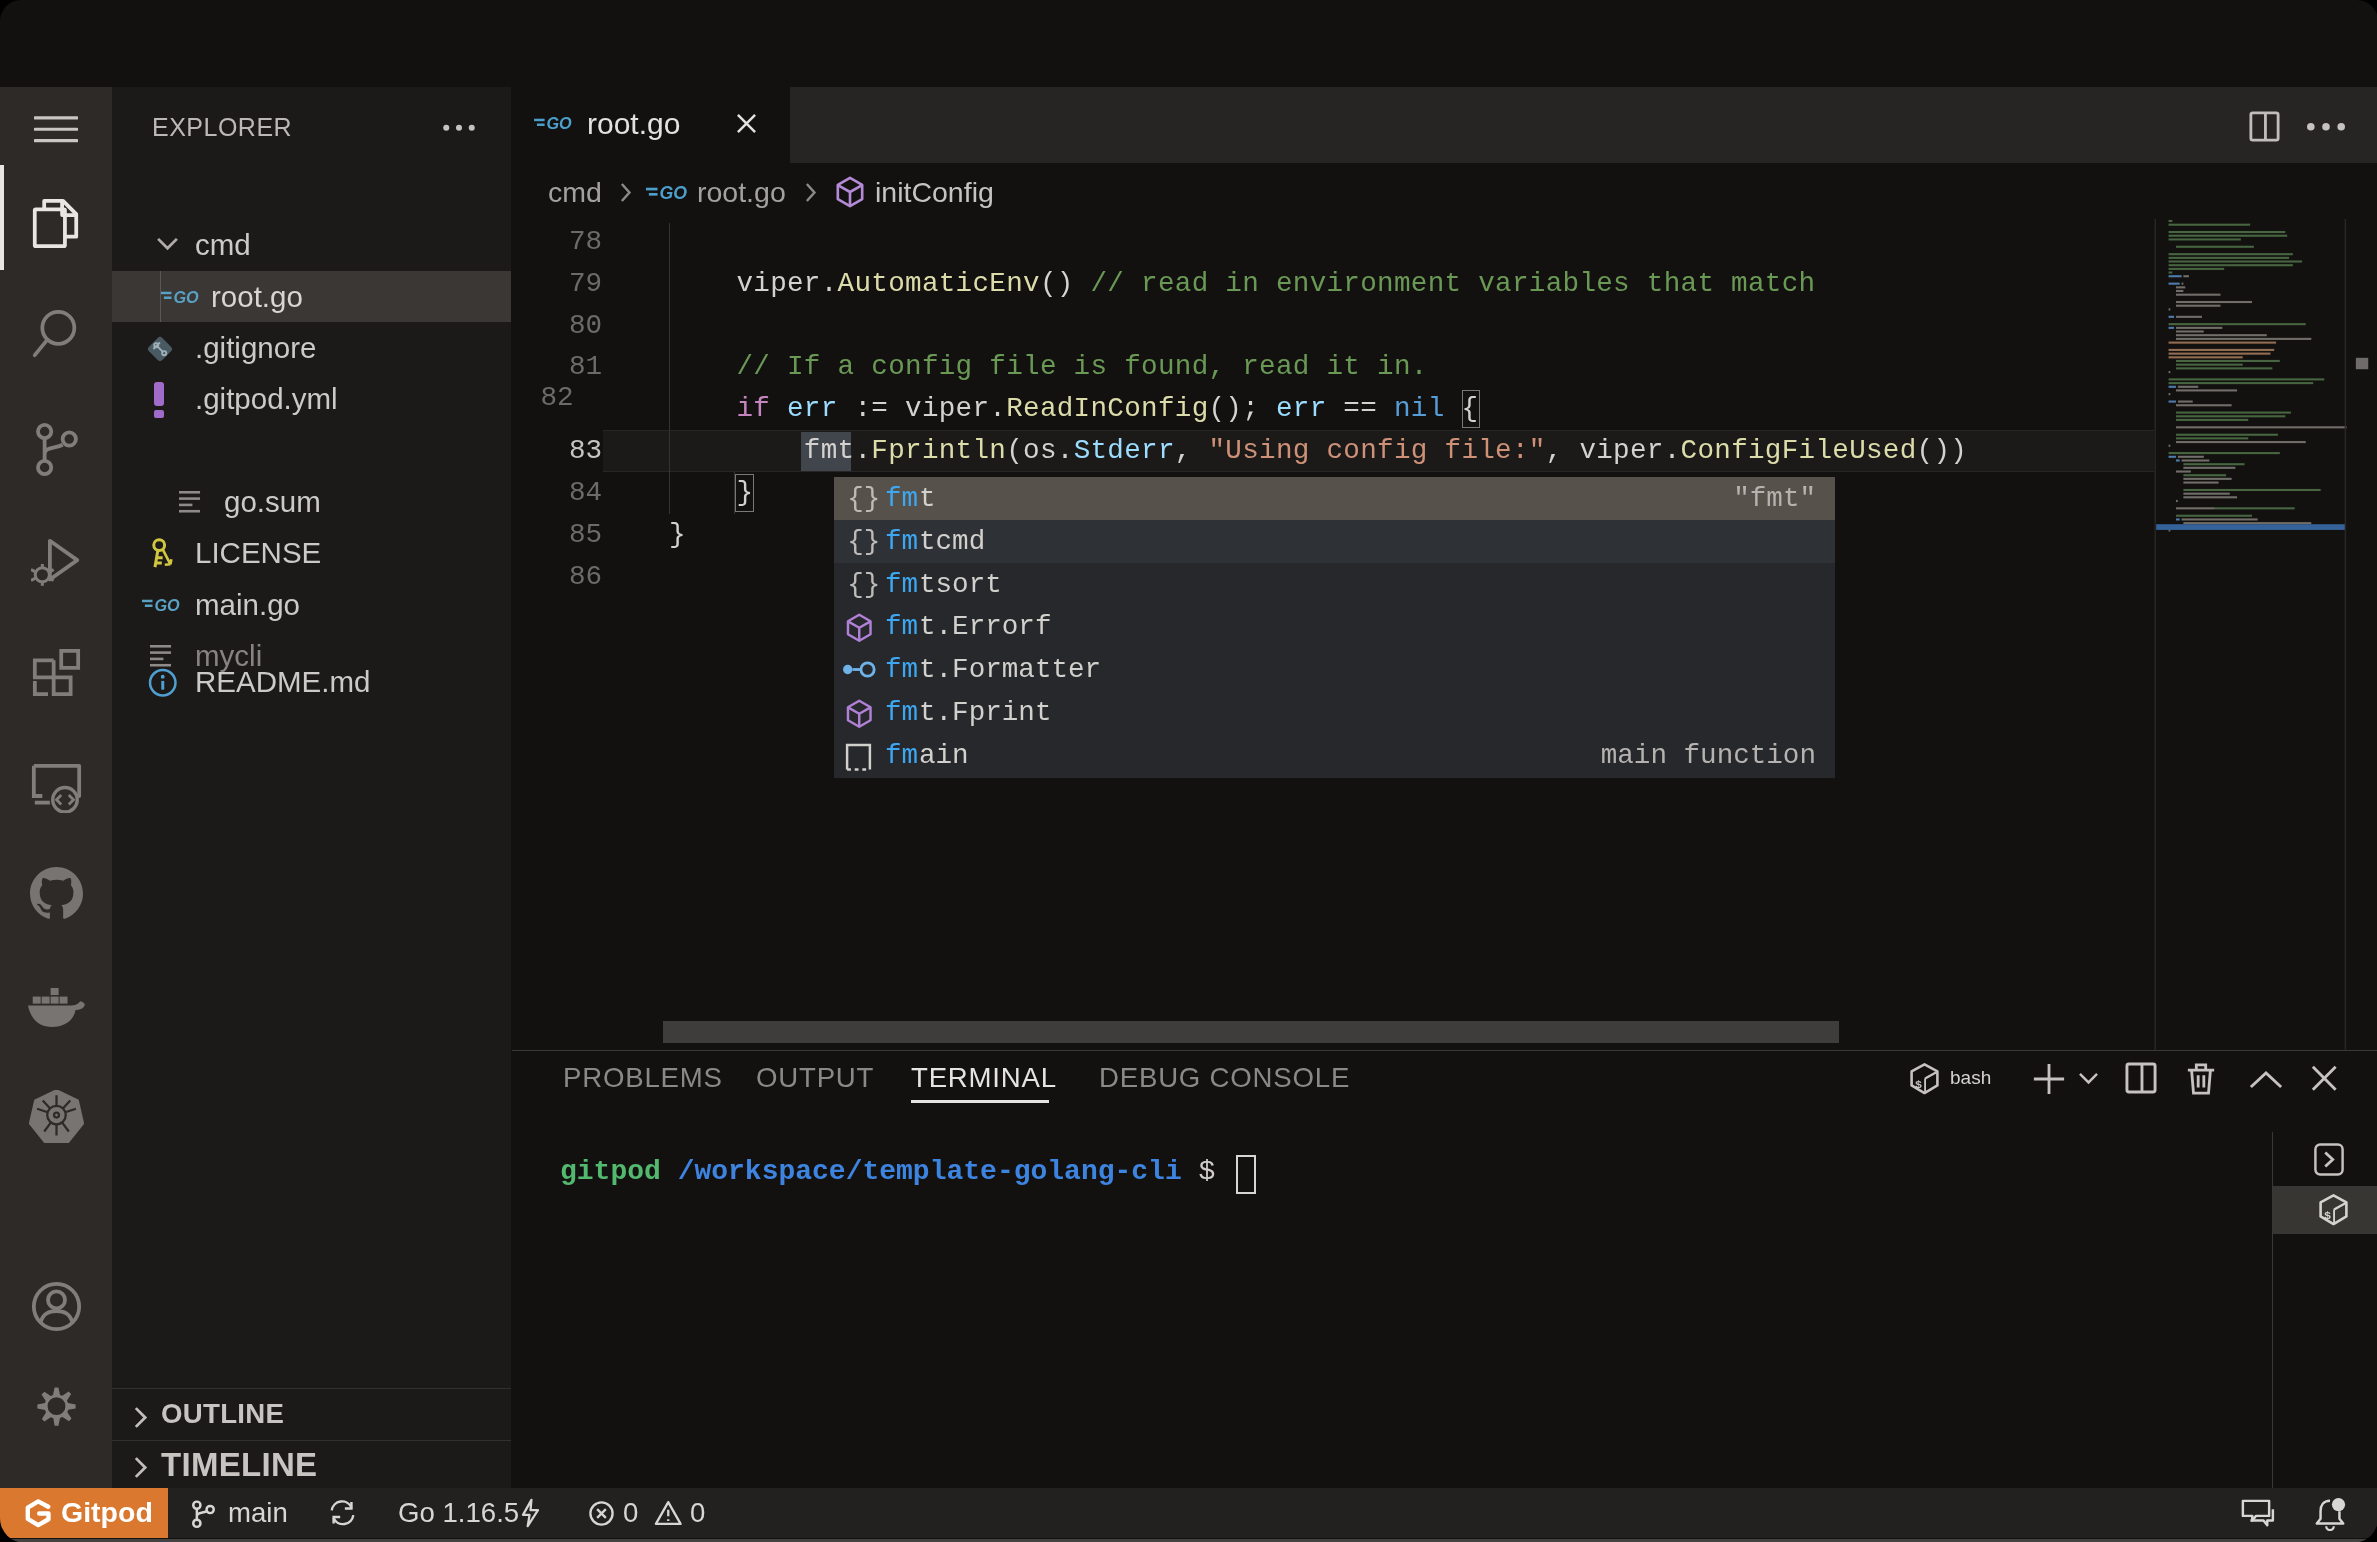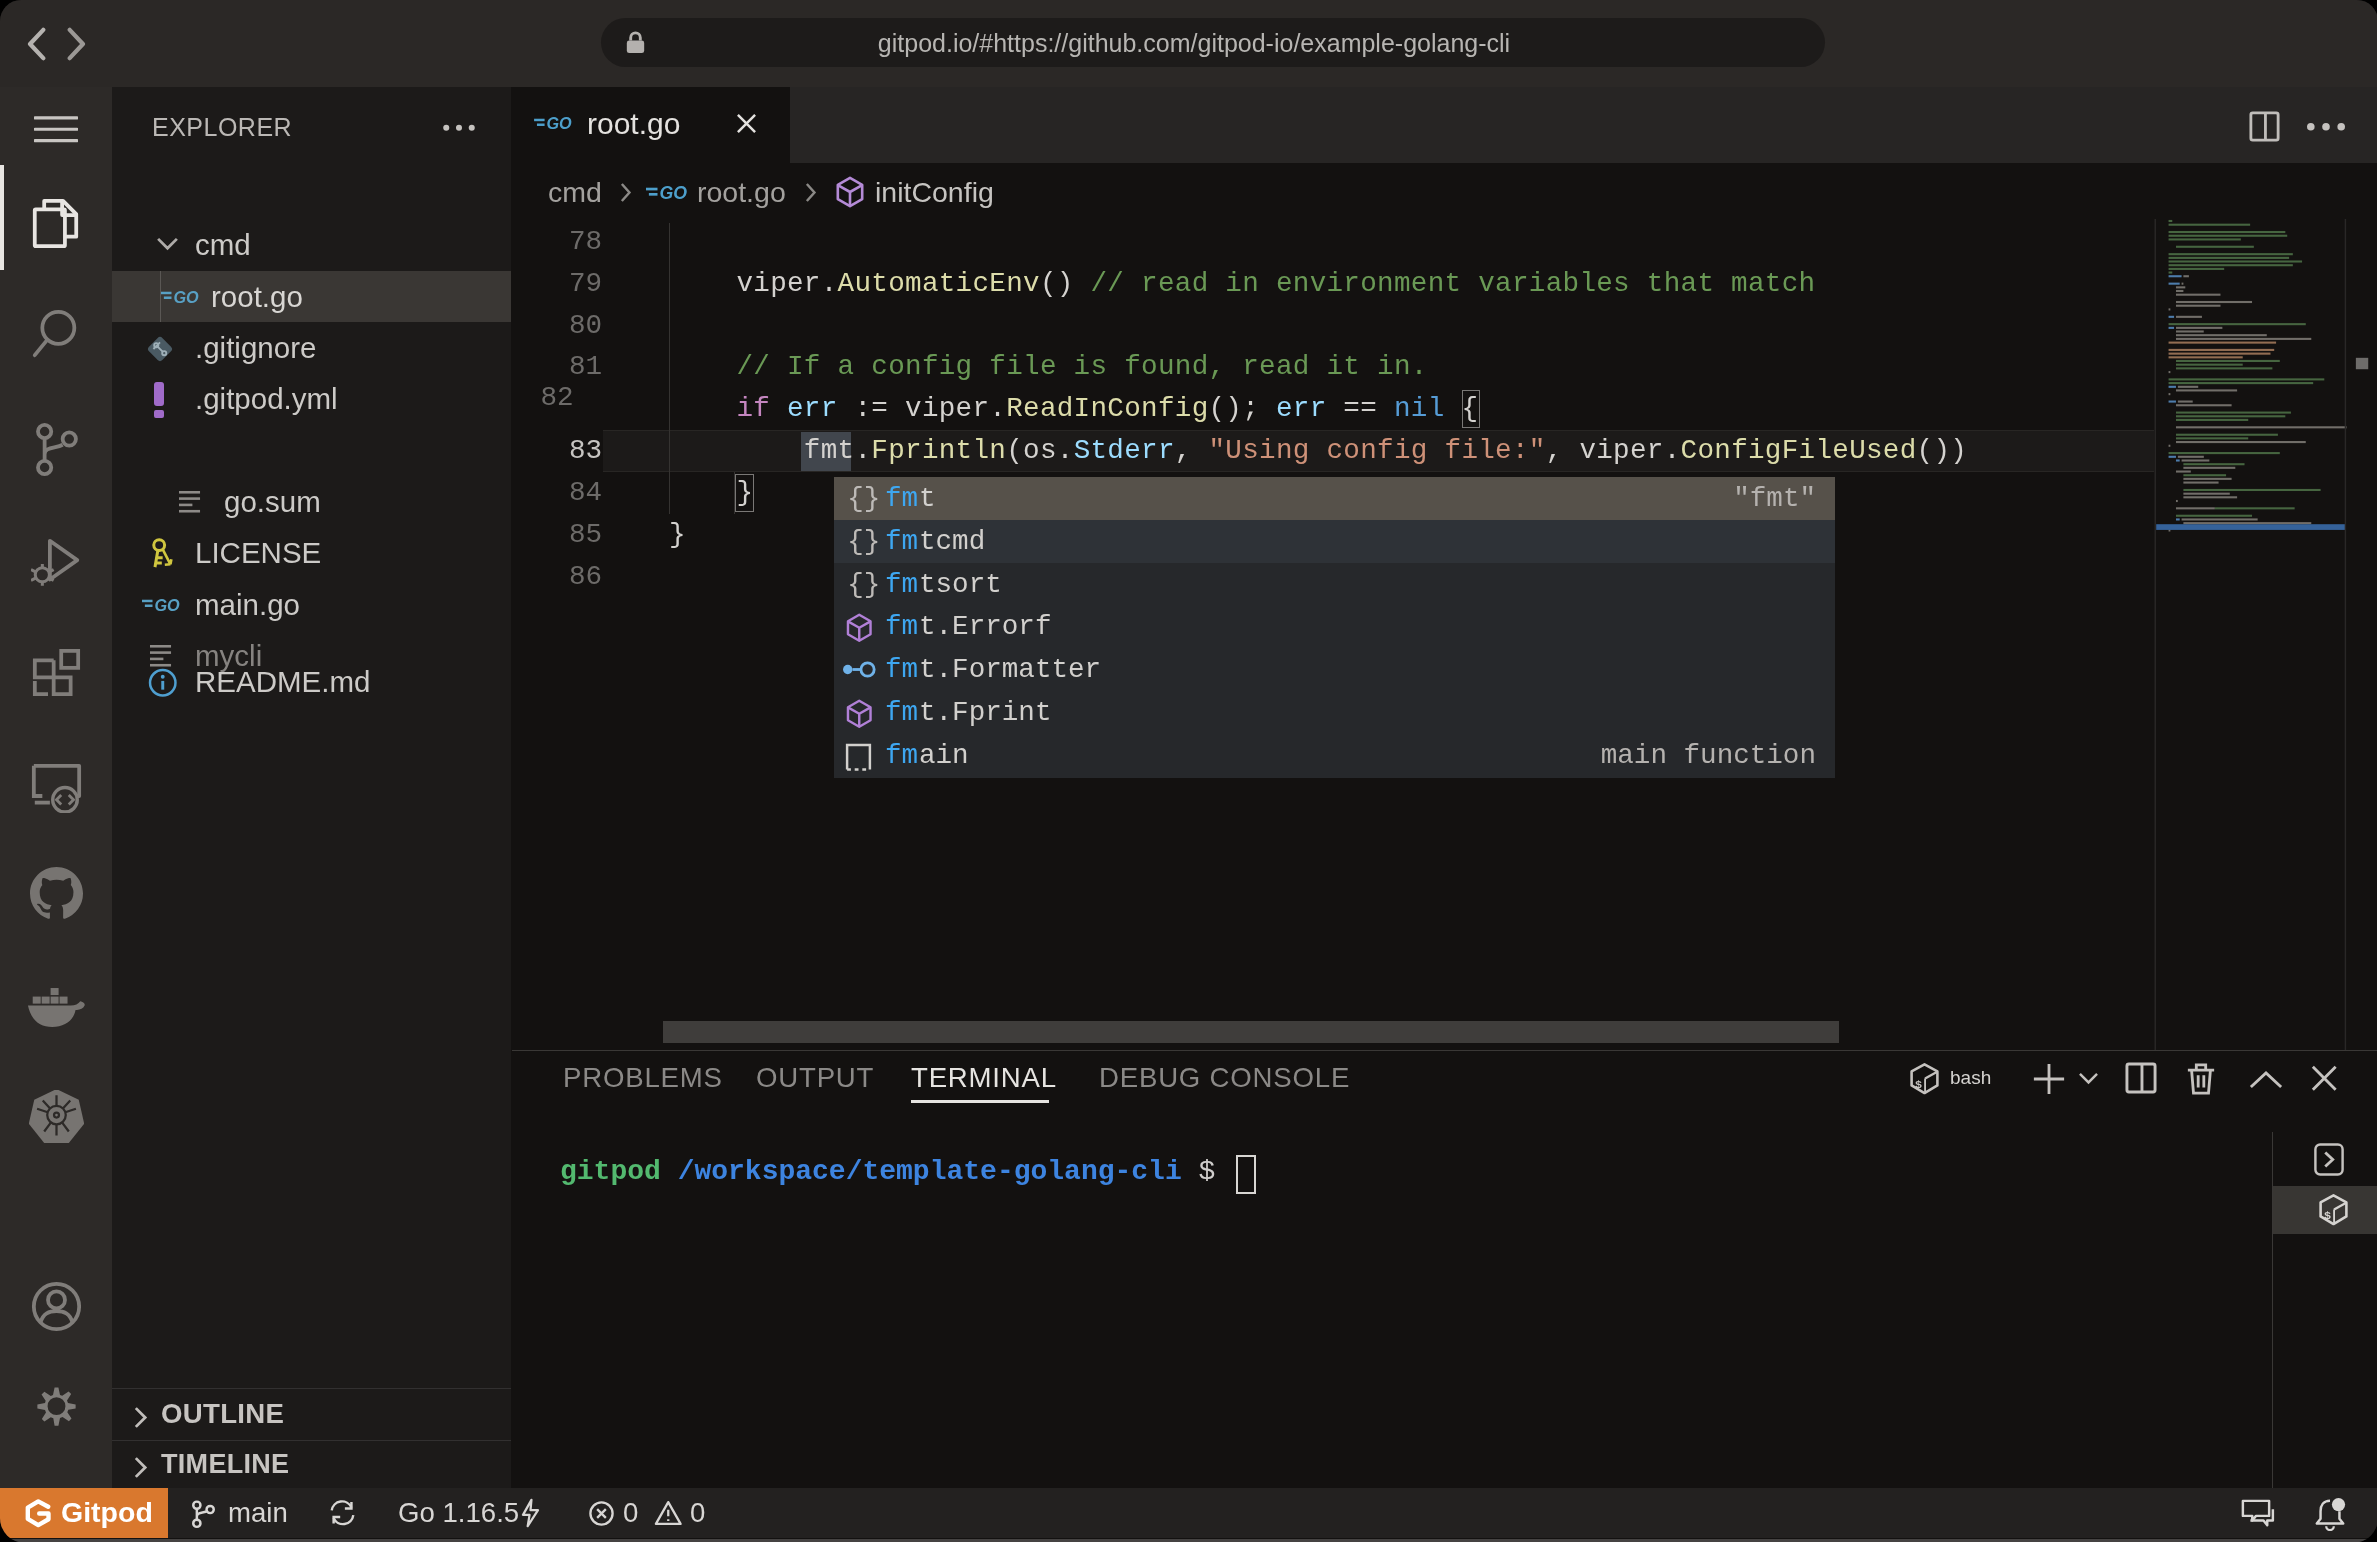--- a/index.html
+++ b/index.html
@@ -37,33 +37,20 @@
   #panel { left:512px; top:1050px; width:1866px; height:438px; background:#131110; border-top:1.9px solid #3a3836; }
   .ptab { position:absolute; top:0; height:53px; line-height:53px; font-size:27.6px; color:#8b8987; letter-spacing:0.8px; }
   
   #status { left:0; top:1488px; width:2378px; height:50px; background:#232120; color:#d8d6d4; font-size:27.6px; }
   svg { display:block; }
 </style>
 </head>
 <body>
 <div id="win">
 
-  <div class="abs" id="chrome">
-    <svg class="abs" style="left:23px;top:27px;" width="67" height="34" viewBox="0 0 70 36" fill="none">
-      <path d="M21 3 L7 18 L21 33" stroke="#b5b2af" stroke-width="4.5" stroke-linecap="round" stroke-linejoin="round"></path>
-      <path d="M49 3 L63 18 L49 33" stroke="#9b9895" stroke-width="4.5" stroke-linecap="round" stroke-linejoin="round"></path>
-    </svg>
-    <div class="abs" id="urlpill">
-      <div class="abs" id="urltext">gitpod.io/#https://github.com/gitpod-io/example-golang-cli</div>
-      <svg class="abs" style="left:21px;top:11.4px;" width="27" height="27" viewBox="0 0 28 28" fill="none">
-        <rect x="5" y="12" width="18" height="13" rx="2.5" fill="#b4b1ae"></rect>
-        <path d="M9 12 V9 a5 5 0 0 1 10 0 V12" stroke="#b4b1ae" stroke-width="3" fill="none"></path>
-      </svg>
-    </div>
-  </div>
 
   <div class="abs" id="actbar">
 
     <svg class="abs" style="left:34px;top:27.6px;" width="44" height="28.5" viewBox="0 0 46 30">
       <g stroke="#c8c5c2" stroke-width="3.4" stroke-linecap="round">
         <line x1="1" y1="3" x2="45" y2="3"></line>
           <line x1="1" y1="15" x2="45" y2="15"></line>
           <line x1="1" y1="27" x2="45" y2="27"></line>
       </g>
     </svg>
@@ -251,21 +238,21 @@
     <div class="abs" style="left:0;top:1301px;width:399px;height:50px;border-top:1.9px solid #323030;">
       <svg class="abs" style="left:21px;top:17px;" width="15px" height="23" viewBox="0 0 16 24" fill="none">
           <path d="M3 2 L13 12 L3 22" stroke="#c0bdba" stroke-width="3"></path>
         </svg>
       <span style="position:absolute;left:49px;top:0;line-height:50px;font-weight:bold;font-size:27.6px;color:#c7c4c1;letter-spacing:0.3px;">OUTLINE</span>
     </div>
     <div class="abs" style="left:0;top:1353px;width:399px;height:49px;border-top:1.9px solid #323030;">
       <svg class="abs" style="left:21px;top:15px;" width="15" height="23" viewBox="0 0 16 24" fill="none">
           <path d="M3 2 L13 12 L3 22" stroke="#c0bdba" stroke-width="3"></path>
         </svg>
-      <span style="position:absolute;left:49px;top:0;line-height:47px;font-weight:bold;font-size:27px;color:#c7c4c1;letter-spacing:0.3px;">TIMELINE</span>
+      <span style="position:absolute;left:49px;top:0;line-height:47px;font-weight:bold;font-size:33px;color:#c7c4c1;letter-spacing:0.3px;">TIMELINE</span>
     </div>
   </div>
 
   <div class="abs" id="tabbar">
     <div class="abs" id="tab1">
       <svg class="abs" style="left:22px;top:26px;" width="46" height="21" viewBox="0 0 48 22">
         <g fill="#4d9fcb">
             <rect x="0" y="6" width="11" height="2.6"></rect>
             <rect x="3" y="11" width="8" height="2.6"></rect>
           </g>

